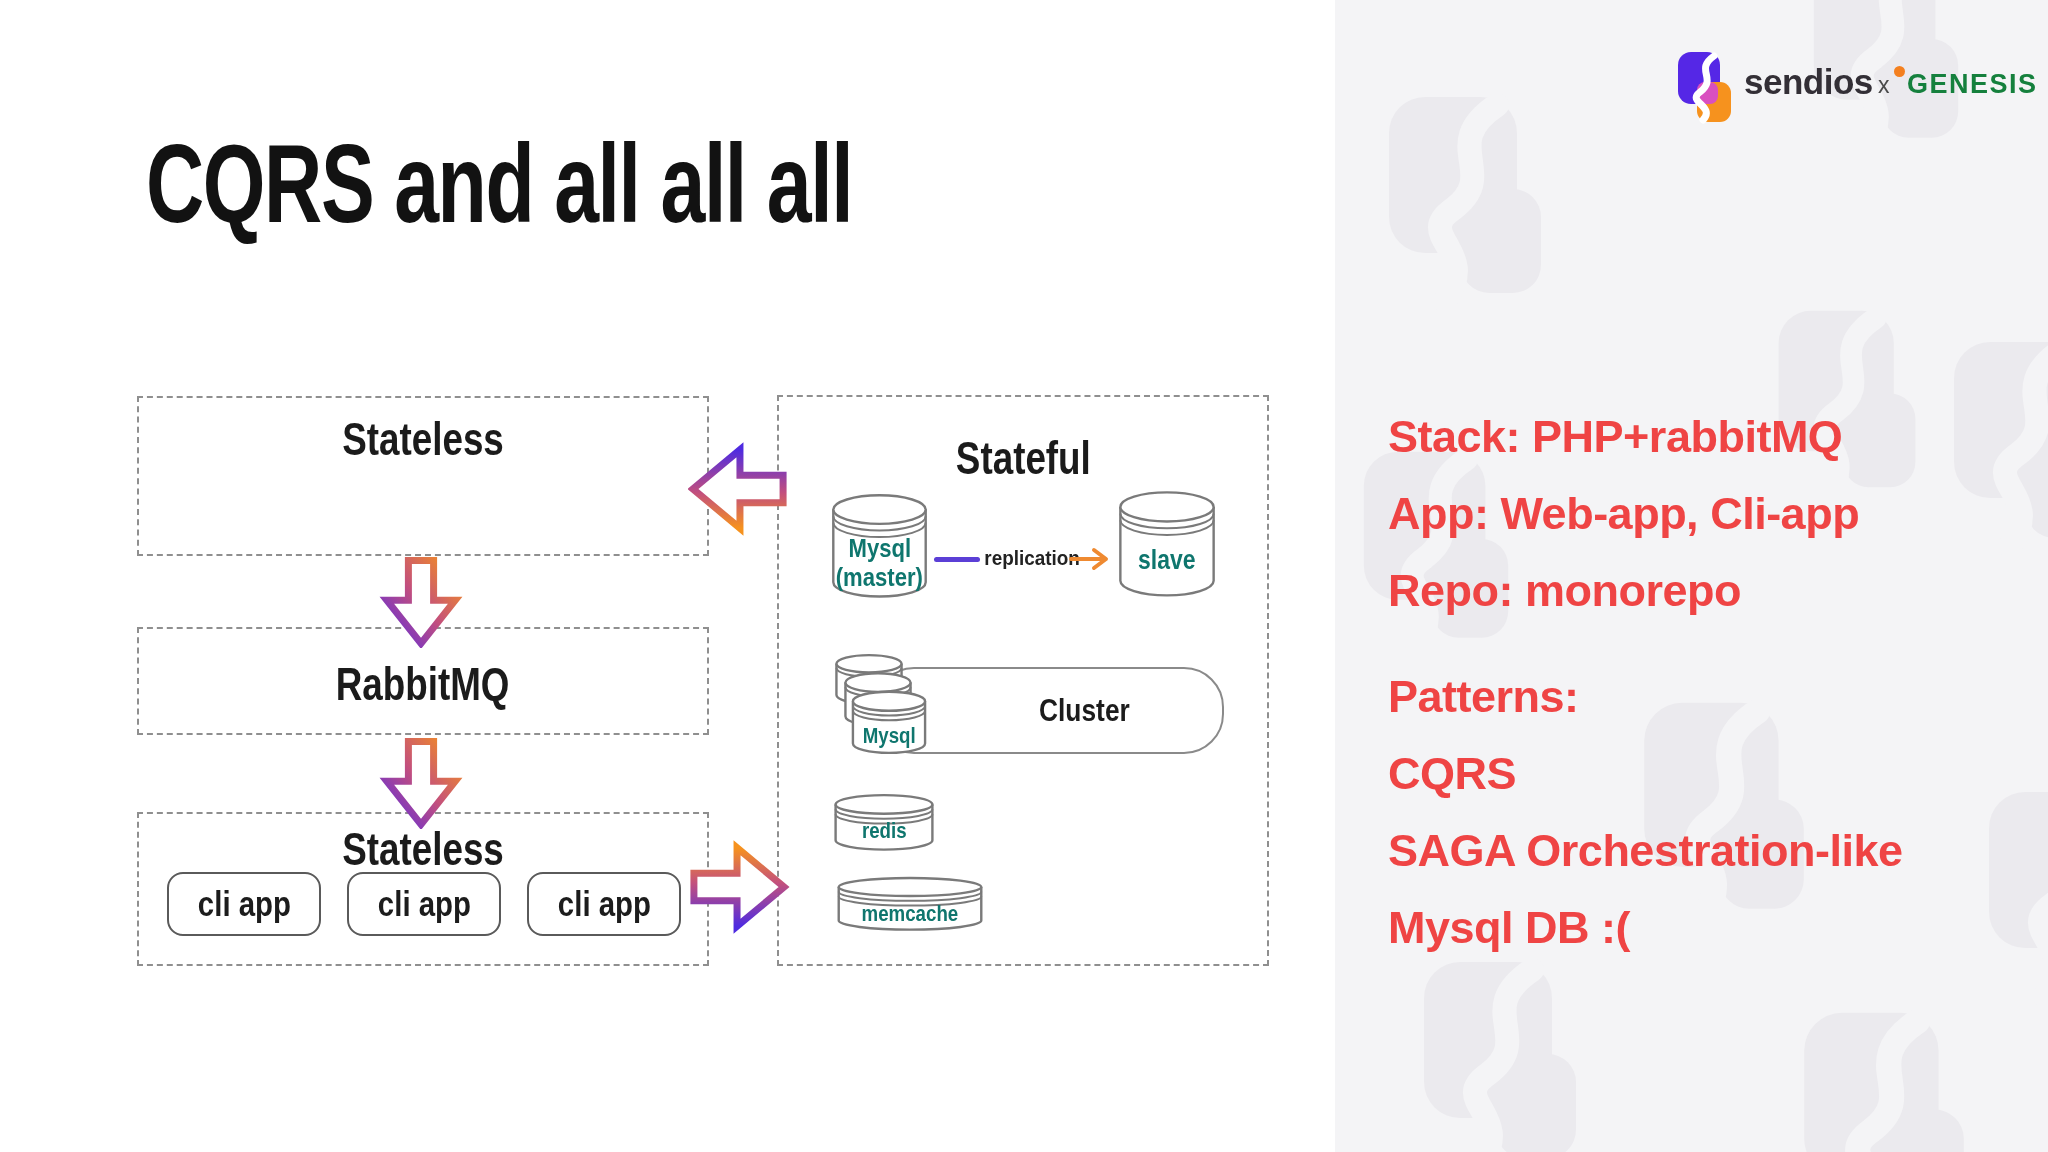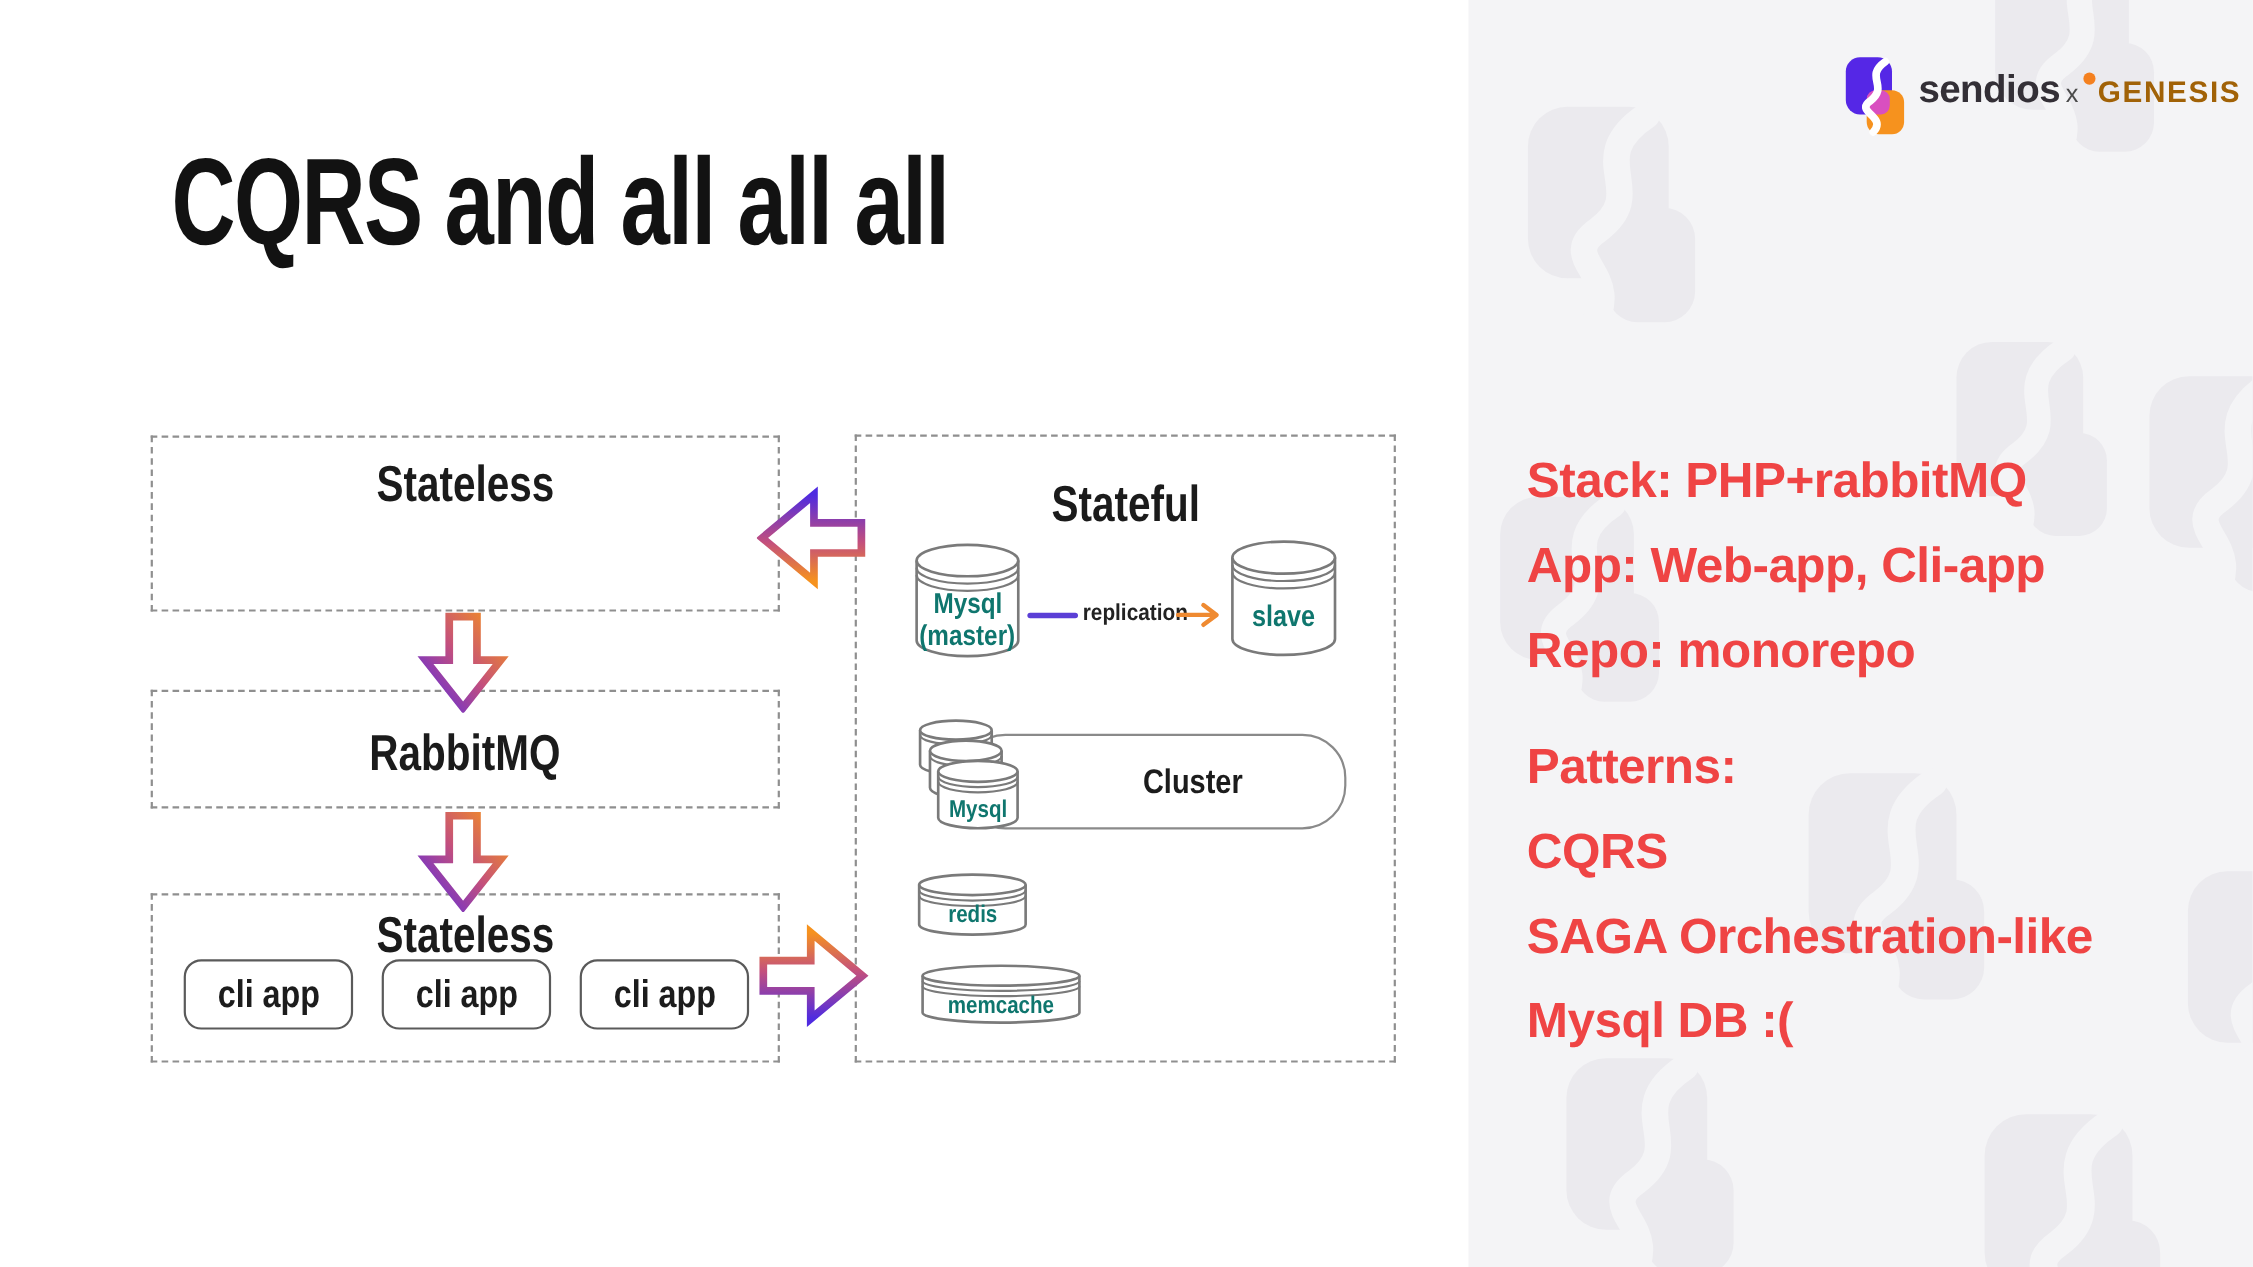--- a/index.html
+++ b/index.html
@@ -10,23 +10,23 @@
   
   .panel{position:absolute; left:1335px; top:0; width:713px; height:1152px;
          background:#f4f4f6; overflow:hidden;}
   .wm{position:absolute; color:#ebeaee;}
   
   .logo-row{position:absolute; left:1676px; top:36px; width:360px; height:86px;text-align:right;}
   .logo-mark{position:absolute; left:0; top:6px;}
   .brand{position:absolute; left:68px; top:26px; font-size:35px; font-weight:700; color:#332f36; letter-spacing:-0.5px;}
   .sep-x{position:absolute; left:202px; top:36px; font-size:23px; font-weight:400; color:#4a4a4a;}
   .gen-dot{position:absolute; left:218px; top:30px; width:11px; height:11px; border-radius:50%; background:#f4801f;}
-  .partner{position:absolute; left:231px; top:33px; font-size:27px; font-weight:700; color:#a16207; letter-spacing:1.5px;}
-  
-  .title{position:absolute; left:156px; top:128px; white-space:nowrap;}
+  .partner{position:absolute; left:231px; top:33px; font-size:27px; font-weight:700; color:#15803d; letter-spacing:1.5px;}
+  
+  .title{position:absolute; left:146px; top:128px; white-space:nowrap;}
   .title span{display:inline-block; transform:scaleX(.72); transform-origin:left top;
               font-size:112px; line-height:1; font-weight:700; letter-spacing:-2px; color:#121212;}
   
   .dbox{position:absolute; border:2px dashed #8f8f8f; background:transparent;}
   .dheading{position:absolute; left:0; right:0; text-align:center; font-weight:700; font-size:46px; color:#1b1b1b;}
   .dheading span{display:inline-block; transform:scaleX(.8);}
   .appbox{position:absolute; border:2px solid #5a5a5a; border-radius:16px; background:#fff;
           display:flex; align-items:center; justify-content:center; font-size:37px; font-weight:600;}
   .appbox span{display:inline-block; transform:scaleX(.84);}
   

